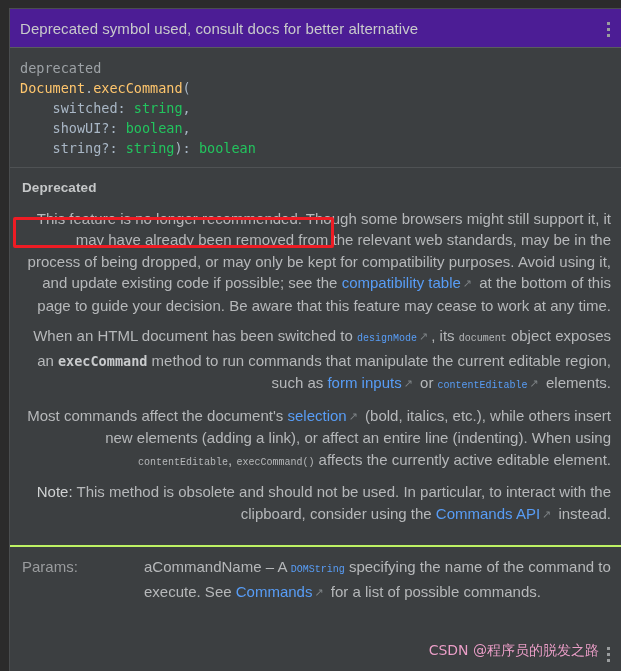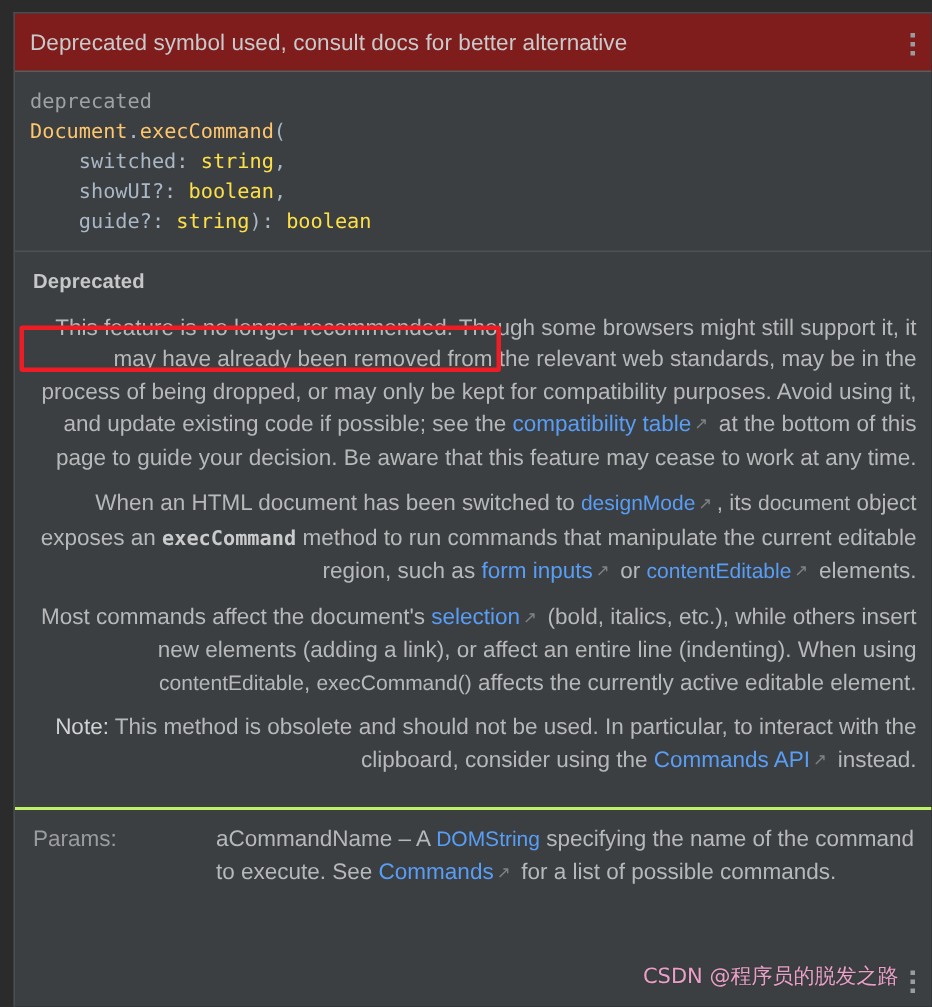--- a/index.html
+++ b/index.html
@@ -52,21 +52,21 @@
     border-bottom: none;
     box-sizing: border-box;
     overflow: hidden;
     color: #bbbbbb;
   }
 
   
   #doc-header {
     position: relative;
     height: 39px;
-    background: #7f1d1d;
+    background: #4c1d95;
     border-bottom: 1px solid #5a5d5e;
     box-sizing: border-box;
     display: flex;
     align-items: center;
   }
   #doc-header-title {
     font-size: 15px;
     color: #c8cacb;
     padding-left: 10px;
     white-space: nowrap;
@@ -98,21 +98,21 @@
     padding: 10px 0 9px 10px;
     border-bottom: 1px solid #4f5254;
     font-family: "DejaVu Sans Mono", monospace;
     font-size: 13.5px;
     line-height: 20px;
     white-space: pre;
   }
   .c-def    { color: #9da2a6; }
   .c-type   { color: #ffc66d; }
   .c-plain  { color: #a9b7c6; }
-  .c-kw     { color: #fde047; }
+  .c-kw     { color: #22c55e; }
   .c-param  { color: #a9b7c6; }
 
   
   #doc-body {
     padding: 0 10px;
     font-size: 15px;
     line-height: 21.5px;
     color: #b6b8ba;
   }
   #deprecated-heading {
@@ -121,22 +121,22 @@
     color: #c5c7c8;
     margin: 9px 0 0 2px;
     letter-spacing: 0.1px;
   }
   .doc-para {
     margin: 9px 0 0 2px;
     text-align: right;
   }
   .doc-para.tight { margin-top: 8px; }
   .mono {
-    font-family: Liberation Sans, sans-serif;
-    font-size: 14px;
+    font-family: Liberation Mono, monospace;
+    font-size: 10px;
     color: #b6b8ba;
   }
   .mono-b {
     font-family: "DejaVu Sans Mono", monospace;
     font-size: 13.5px;
     font-weight: bold;
     color: #c9cbcd;
   }
   .lnk {
     color: #589df6;
@@ -216,21 +216,21 @@
       <i></i>
       <i></i>
       <i></i>
     </div>
   </div>
 
   <div id="doc-signature"><span class="c-def">deprecated</span>
 <span class="c-type">Document</span><span class="c-plain">.</span><span class="c-type">execCommand</span><span class="c-plain">(</span>
     <span class="c-param">switched:</span> <span class="c-kw">string</span><span class="c-plain">,</span>
     <span class="c-param">showUI?:</span> <span class="c-kw">boolean</span><span class="c-plain">,</span>
-    <span class="c-param">guide?:</span> <span class="c-kw">string</span><span class="c-plain">):</span> <span class="c-kw">boolean</span></div>
+    <span class="c-param">string?:</span> <span class="c-kw">string</span><span class="c-plain">):</span> <span class="c-kw">boolean</span></div>
 
   <div id="doc-body">
 
     <div id="deprecated-heading">Deprecated</div>
 
     <p class="doc-para"><span>This feature is no longer recommended.</span><span> Though some browsers might still support it, it may have already been removed from the relevant web standards, may be in the process of being dropped, or may only be kept for compatibility purposes. Avoid using it, and update existing code if possible; see the </span><a class="lnk">compatibility table</a><span class="ext-arrow">↗</span><span> at the bottom of this page to guide your decision. Be aware that this feature may cease to work at any time.</span></p>
 
     <p class="doc-para"><span>When an HTML document has been switched to </span><a class="lnk mono">designMode</a><span class="ext-arrow">↗</span><span>, its </span><span class="mono">document</span><span> object exposes an </span><span class="mono-b">execCommand</span><span> method to run commands that manipulate the current editable region, such as </span><a class="lnk">form inputs</a><span class="ext-arrow">↗</span><span> or </span><a class="lnk mono">contentEditable</a><span class="ext-arrow">↗</span><span> elements.</span></p>
 
     <p class="doc-para tight"><span>Most commands affect the document's </span><a class="lnk">selection</a><span class="ext-arrow">↗</span><span> (bold, italics, etc.), while others insert new elements (adding a link), or affect an entire line (indenting). When using </span><span class="mono">contentEditable</span><span>, </span><span class="mono">execCommand()</span><span> affects the currently active editable element.</span></p>

